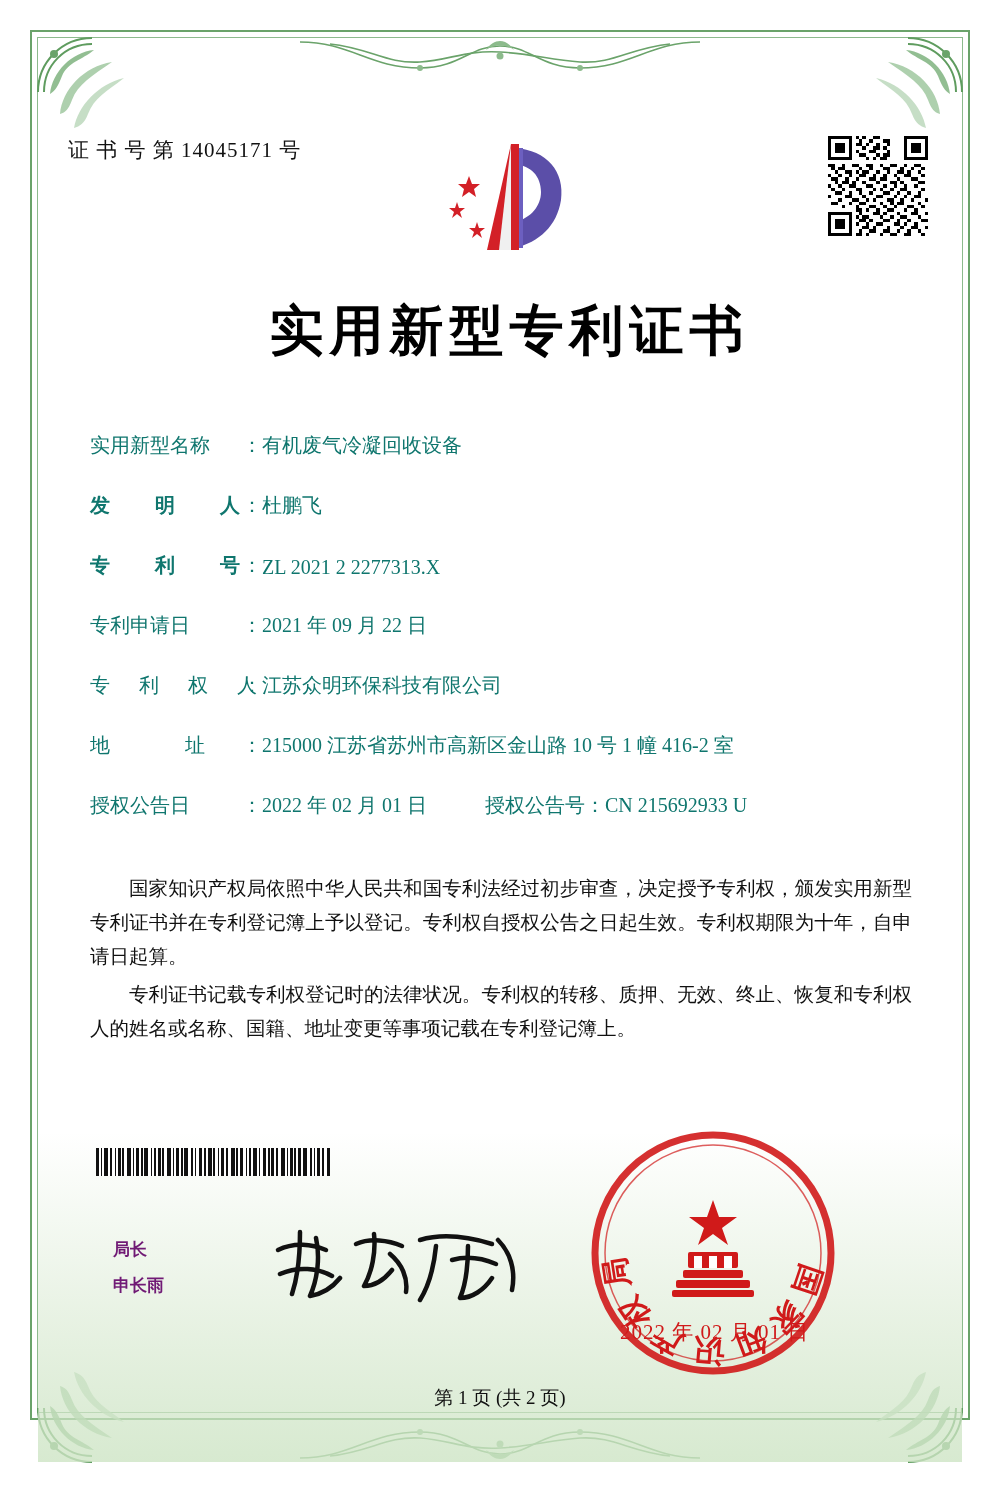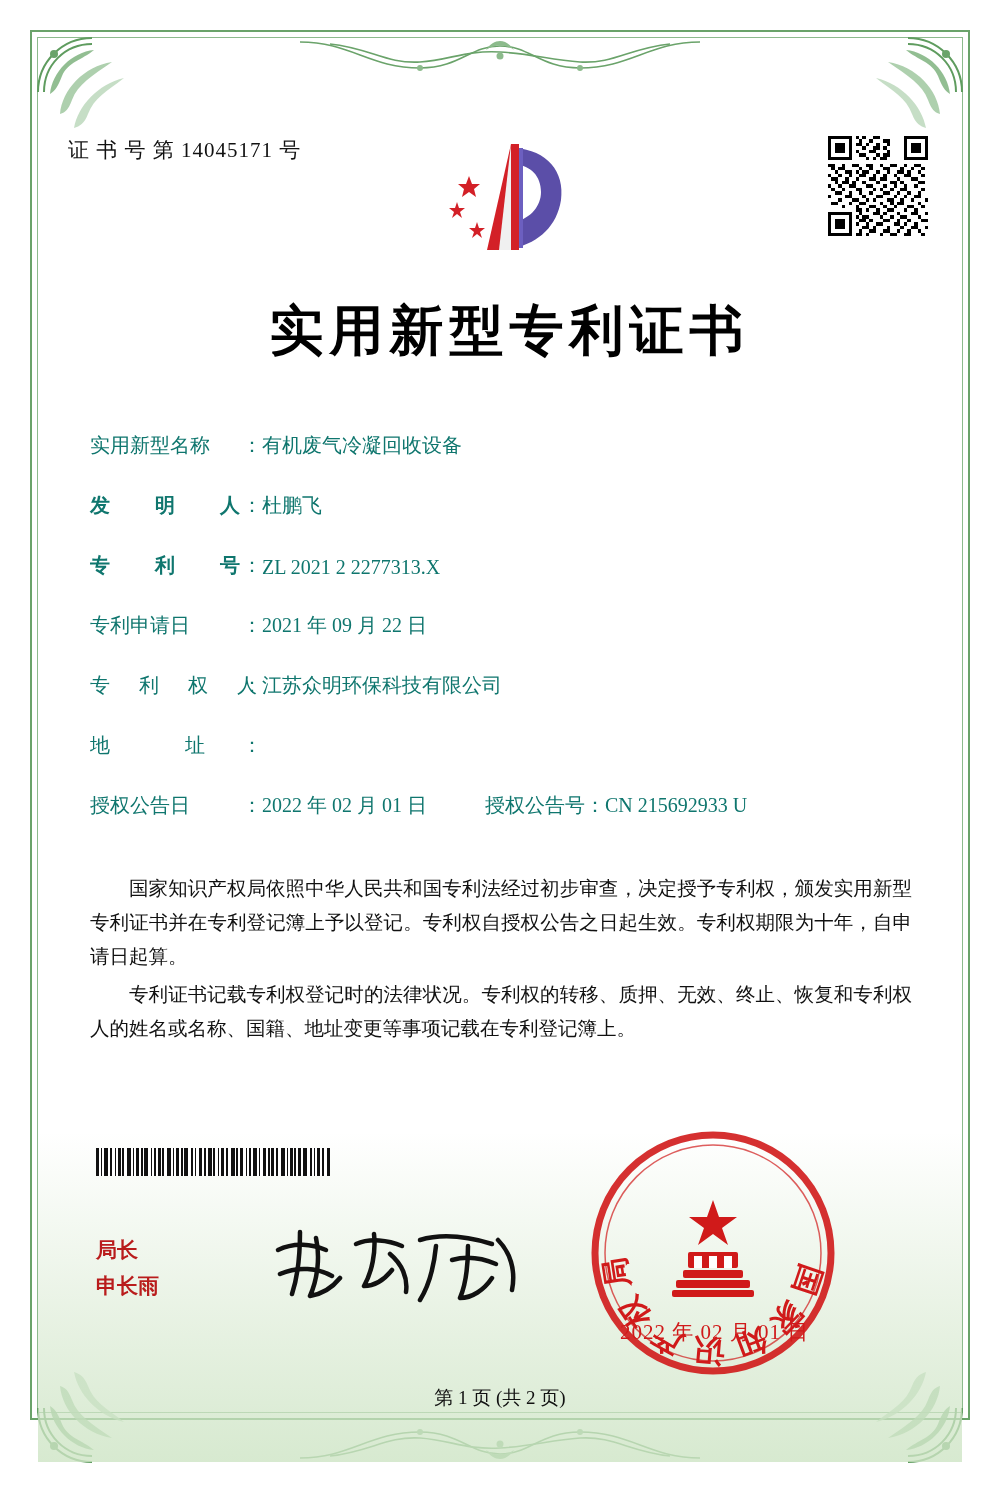--- a/index.html
+++ b/index.html
@@ -175,25 +175,25 @@
   }
   .barcode i {
     display: block;
     background: #111;
     height: 100%;
   }
 
   
   .sig-labels {
     position: absolute;
-    left: 96px;
+    left: 113px;
     top: 1232px;
-    font-size: 21px;
+    font-size: 17px;
     line-height: 36px;
-    color: #b91c1c;
+    color: #701a75;
     font-weight: 600;
   }
   .signature {
     position: absolute;
     left: 270px;
     top: 1220px;
     width: 260px;
     height: 90px;
   }
 
@@ -568,20 +568,21 @@
 
     <div class="field">
       <span class="lbl sp1">专 利 权 人</span>
       <span class="sep">：</span>
       <span class="val">江苏众明环保科技有限公司</span>
     </div>
 
     <div class="field">
       <span class="lbl sp3">地 址</span>
       <span class="sep">：</span>
+      <span class="val">215000 江苏省苏州市高新区金山路 10 号 1 幢 416-2 室</span>
     </div>
 
     <div class="field">
       <span class="row-inline">
         <span class="lbl">授权公告日</span>
         <span class="sep">：</span>
         <span>2022 年 02 月 01 日</span>
       </span>
       <span class="val2 row-inline">
         <span>授权公告号</span>

